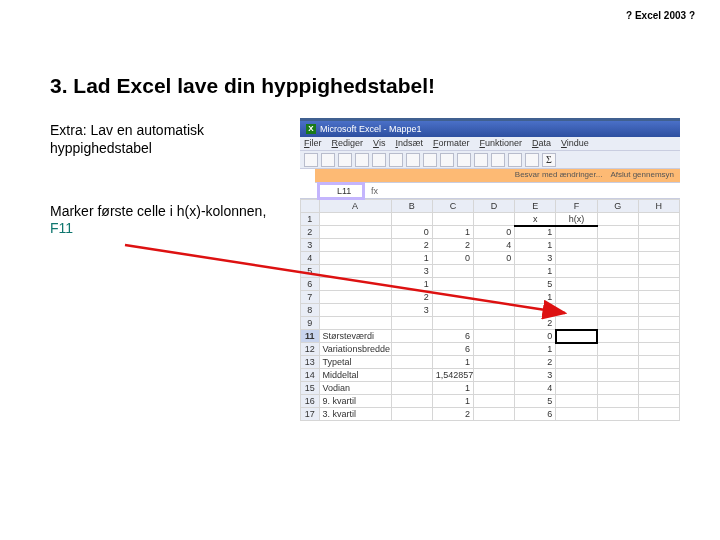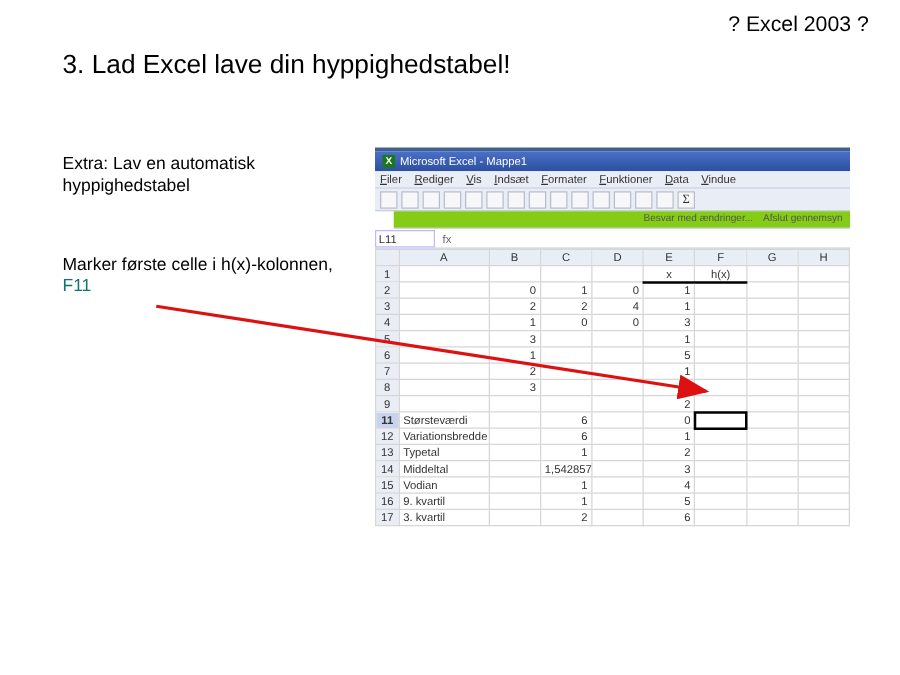--- a/index.html
+++ b/index.html
@@ -7,32 +7,32 @@
     margin: 0;
     padding: 0;
     width: 720px;
     height: 540px;
     font-family: Verdana, Arial, sans-serif;
     background: #fff;
     color: #000;
     position: relative;
   }
   .header {
-    font-weight: normal;
-    font-size: 17px;
+    font-weight: bold;
+    font-size: 10px;
     position: absolute;
     top: 10px;
     right: 25px;
   }
   .title {
     position: absolute;
-    top: 40px;
+    top: 74px;
     left: 50px;
     font-size: 21px;
-    font-weight: normal;
+    font-weight: bold;
   }
   .subtitle {
     position: absolute;
     top: 122px;
     left: 50px;
     font-size: 14px;
     width: 240px;
     line-height: 1.25;
   }
   .body-text {
@@ -96,44 +96,44 @@
     gap: 3px;
     padding: 0 4px;
   }
   .tb {
     width: 14px; height: 14px;
     background: #f7f7f9;
     border: 1px solid #b8bccc;
     display: inline-block;
   }
   .infobar {
-    background: #84cc16;
+    background: #fdba74;
     border-bottom: 1px solid #c9cde0;
     height: 14px;
     font-size: 8px;
     color: #555;
     display: flex;
     justify-content: flex-end;
     gap: 8px;
     padding: 1px 6px;
     margin-left: 15px;
   }
   .formula {
     background: #fff;
     border-bottom: 1px solid #c9cde0;
     height: 16px;
     display: flex;
     align-items: center;
     font-size: 9px;
   }
   .namebox {
     width: 48px;
-    border: 1px solid #c4b5fd;
-    padding: 1px 2px;
-    margin: 1px 6px 1px 0;
+    border: 3px solid #c4b5fd;
+    padding: 1px 17px;
+    margin: 1px 6px 1px 17px;
     background: #fff;
     font-size: 9px;
   }
   .fx { color: #666; margin-right: 6px; }
   table.sheet {
     border-collapse: collapse;
     width: 100%;
     font-size: 9px;
     table-layout: fixed;
   }

